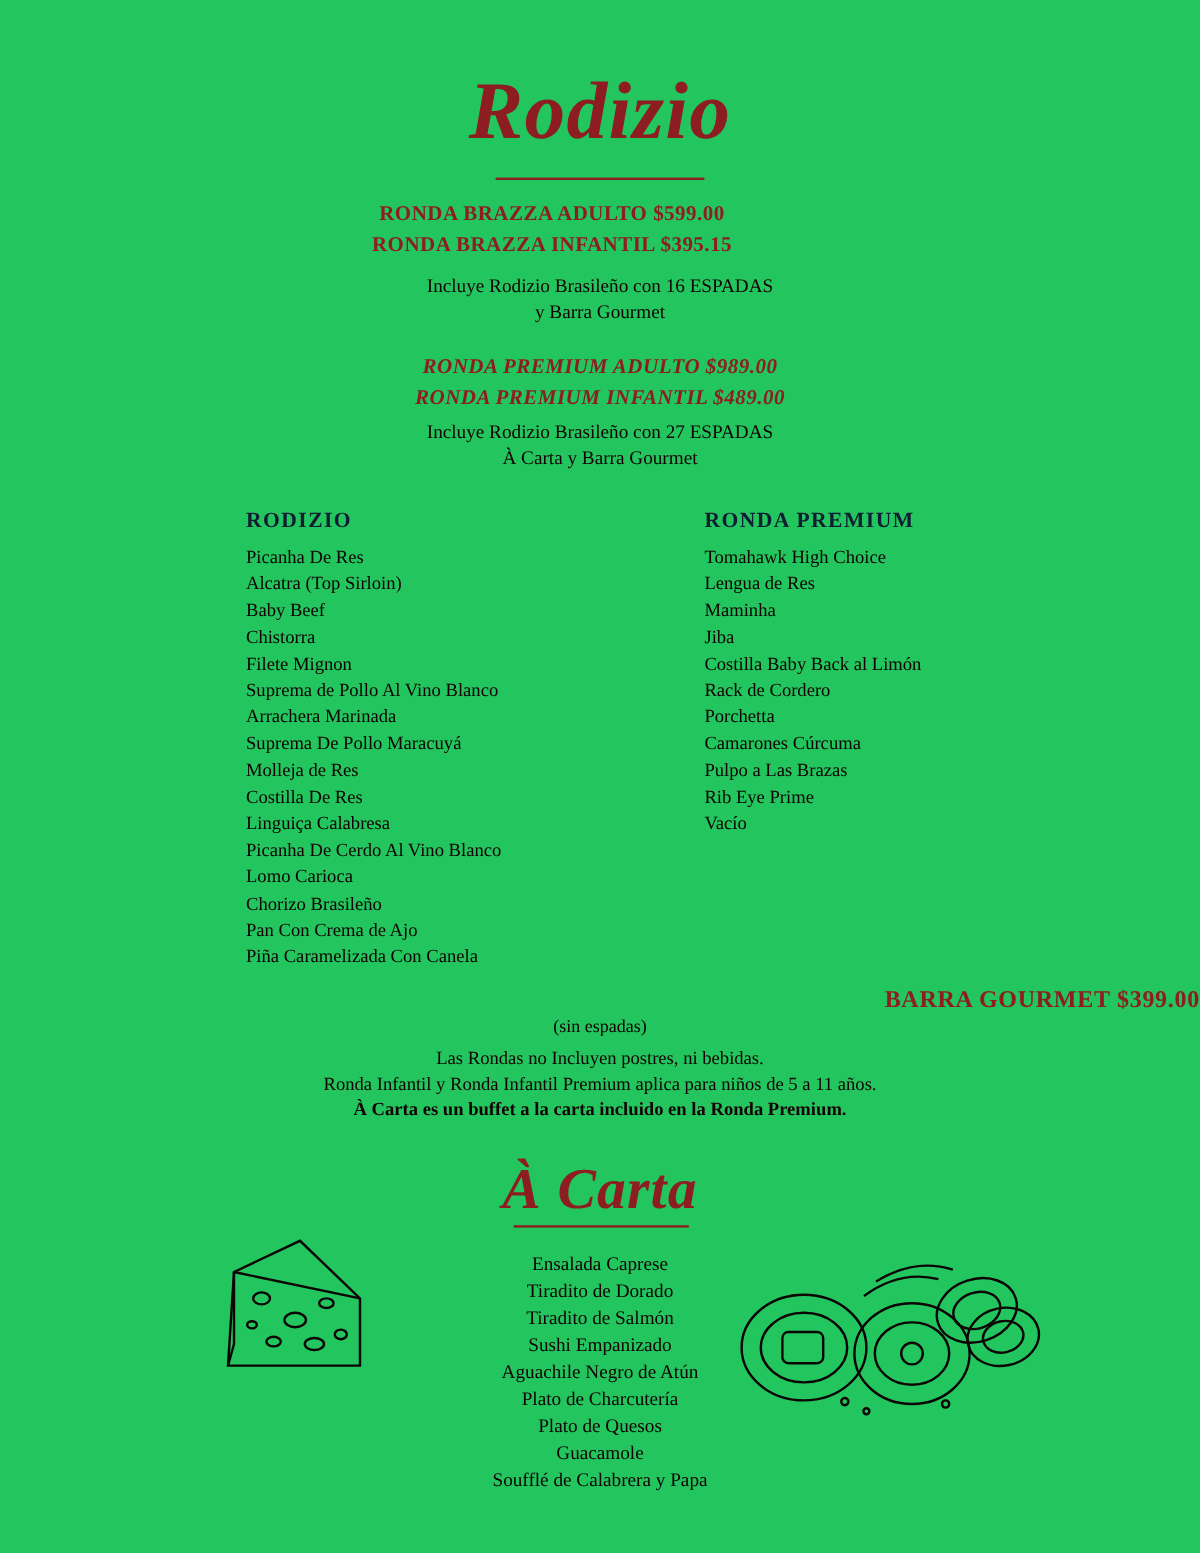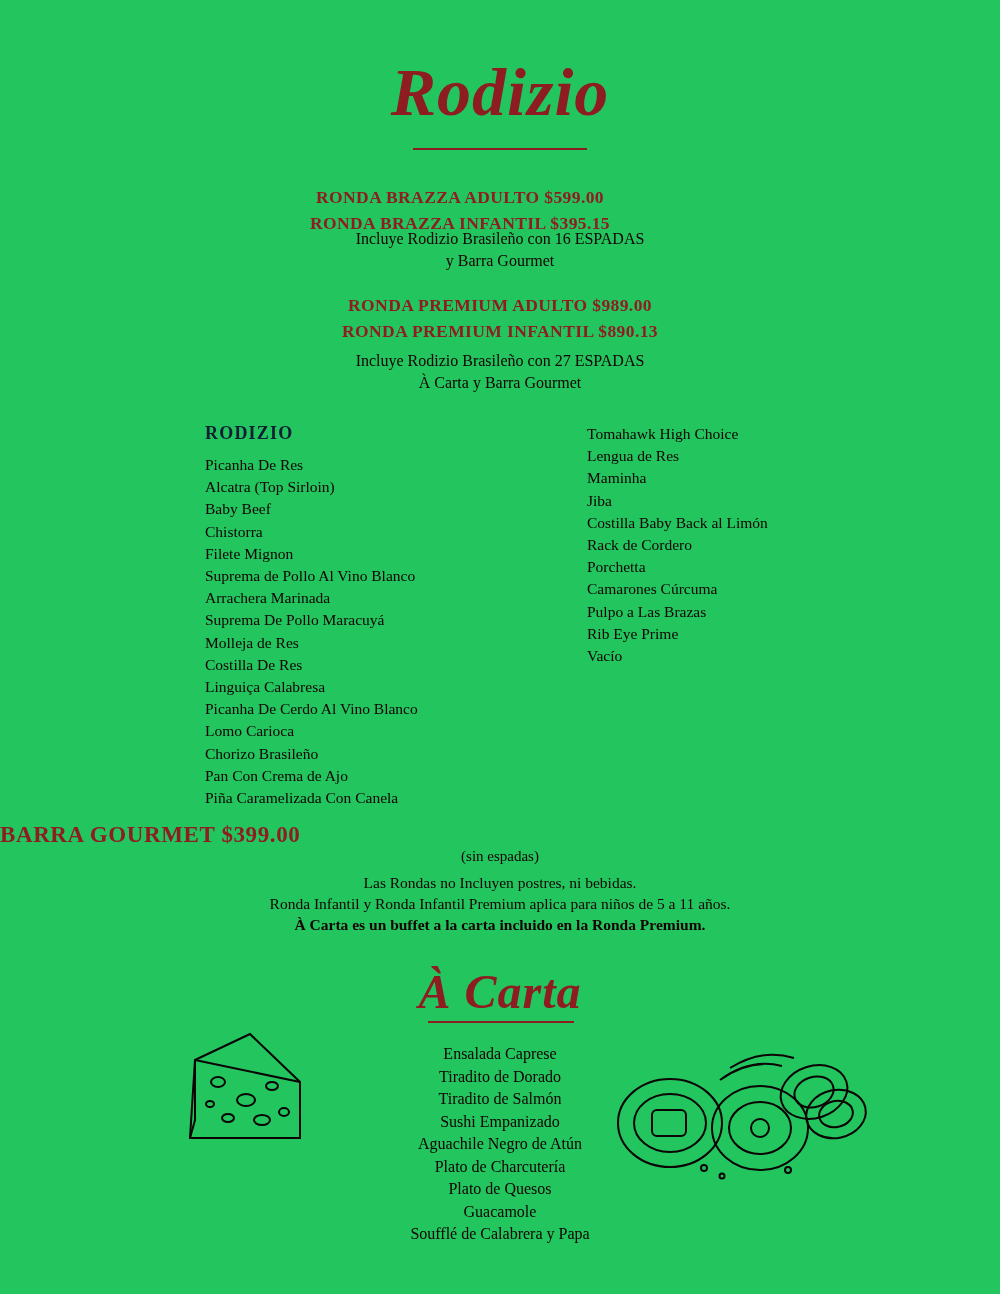--- a/index.html
+++ b/index.html
@@ -71,24 +71,24 @@
     line-height: 26px;
   }
   .desc-line {
     text-align: center;
     font-family: "Liberation Serif", serif;
     font-size: 16px;
     color: #150202;
     line-height: 22px;
   }
 
-  #brazza-block { position: absolute; top: 184px; left: 0; width: 920px; }
+  #brazza-block { position: absolute; top: 164px; left: 0; width: 920px; }
   #brazza-desc  { position: absolute; top: 228px; left: 0; width: 1000px; }
 
-  #premium-block { position: absolute; top: 292px; left: 0; width: 1000px; }
+  #premium-block { position: absolute; top: 292px; left: 0; width: 1000px; font-style: italic; }
   #premium-desc  { position: absolute; top: 350px; left: 0; width: 1000px; }
 
   
   .col-head {
     font-family: "Liberation Serif", serif;
     font-weight: 700;
     font-size: 18px;
     letter-spacing: 1.2px;
     color: #101d33;
   }
@@ -107,24 +107,24 @@
   #col-left  { position: absolute; top: 423px; left: 205px; width: 370px; }
   #col-right { position: absolute; top: 423px; left: 587px; width: 370px; }
   .col-head { display: block; margin-bottom: 10px; }
 
   
   #barra-title {
     position: absolute;
     top: 822px;
     left: 0;
     width: 1000px;
-    text-align: left;
-    font-family: "Liberation Serif", serif;
-    font-weight: 700;
-    font-size: 23px;
+    text-align: right;
+    font-family: "Liberation Serif", serif;
+    font-weight: 700;
+    font-size: 20px;
     letter-spacing: 0.6px;
     color: #8e1d21;
   }
   #barra-sub {
     position: absolute;
     top: 848px;
     left: 0;
     width: 1000px;
     text-align: center;
     font-size: 15px;
@@ -183,21 +183,21 @@
     <div class="price-line">RONDA BRAZZA ADULTO $599.00</div>
     <div class="price-line">RONDA BRAZZA INFANTIL $395.15</div>
   </div>
   <div id="brazza-desc">
     <div class="desc-line">Incluye Rodizio Brasileño con 16 ESPADAS</div>
     <div class="desc-line">y Barra Gourmet</div>
   </div>
 
   <div id="premium-block">
     <div class="price-line">RONDA PREMIUM  ADULTO $989.00</div>
-    <div class="price-line">RONDA PREMIUM INFANTIL $890.13</div>
+    <div class="price-line">RONDA PREMIUM INFANTIL $489.00</div>
   </div>
   <div id="premium-desc">
     <div class="desc-line">Incluye Rodizio Brasileño con 27 ESPADAS</div>
     <div class="desc-line">À Carta y Barra Gourmet</div>
   </div>
 
   <div id="col-left">
     <span class="col-head">RODIZIO</span>
     <ul class="item-list">
       <li>Picanha De Res</li>
@@ -213,20 +213,21 @@
       <li>Linguiça Calabresa</li>
       <li>Picanha De Cerdo Al Vino Blanco</li>
       <li>Lomo Carioca</li>
       <li>Chorizo Brasileño</li>
       <li>Pan Con Crema de Ajo</li>
       <li>Piña Caramelizada Con Canela</li>
     </ul>
   </div>
 
   <div id="col-right">
+    <span class="col-head">RONDA PREMIUM</span>
     <ul class="item-list">
       <li>Tomahawk High Choice</li>
       <li>Lengua de Res</li>
       <li>Maminha</li>
       <li>Jiba</li>
       <li>Costilla Baby Back al Limón</li>
       <li>Rack de Cordero</li>
       <li>Porchetta</li>
       <li>Camarones Cúrcuma</li>
       <li>Pulpo a Las Brazas</li>

